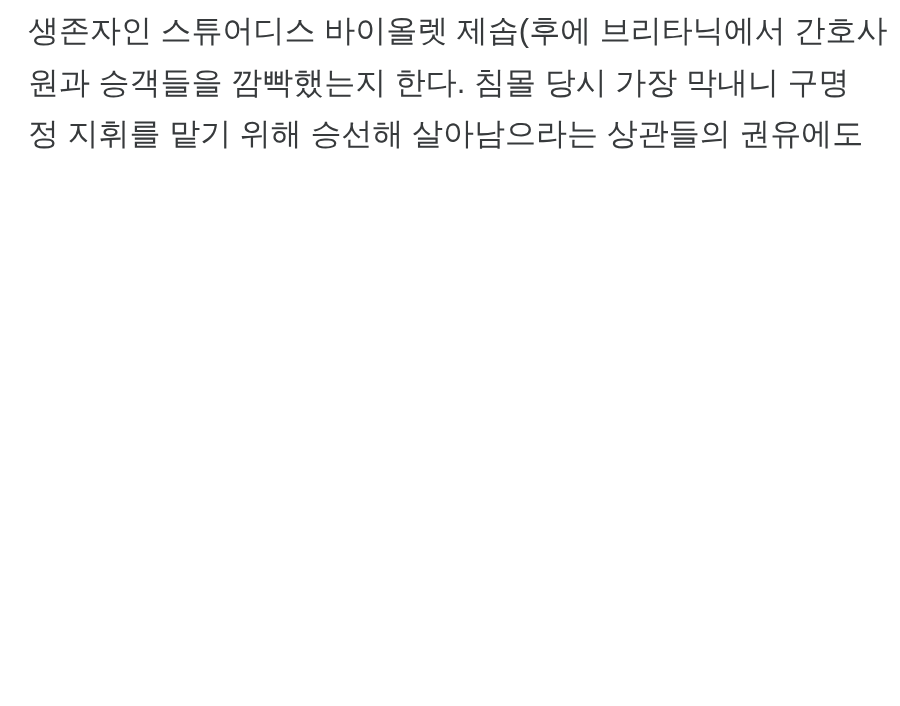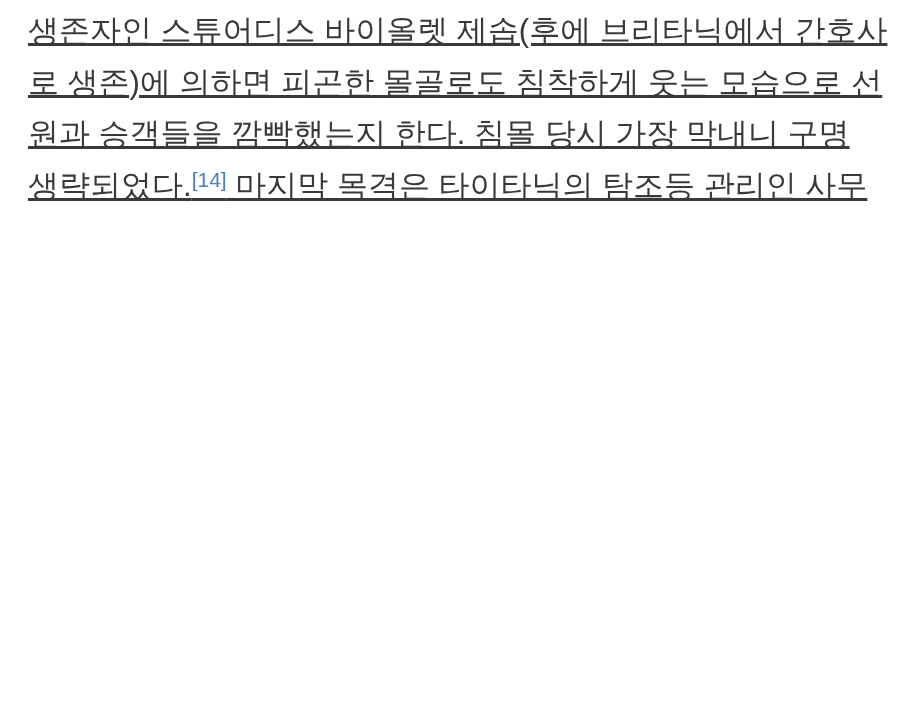--- a/index.html
+++ b/index.html
@@ -14,38 +14,34 @@
   }
   .article {
     box-sizing: border-box;
     width: 900px;
     padding: 5px 36px 0 28px;
     font-family: "Liberation Sans", "DejaVu Sans", sans-serif;
     font-size: 31px;
     line-height: 51.5px;
     color: #373a3c;
     font-weight: 400;
-    text-decoration: underline;
   }
   .line {
     white-space: nowrap;
   }
   .footnote-ref {
     color: #4a7dbe;
     font-size: 21px;
     line-height: 0;
     position: relative;
     top: -9px;
     cursor: pointer;
     text-decoration: none;
   }
 </style>
 </head>
 <body>
 
 <div class="article">
   <div class="line">생존자인 스튜어디스 바이올렛 제솝(후에 브리타닉에서 간호사</div>
-  <div class="line">로 생존)에 의하면 피곤한 몰골로도 침착하게 웃는 모습으로 선</div>
   <div class="line">원과 승객들을 깜빡했는지 한다. 침몰 당시 가장 막내니 구명</div>
-  <div class="line">
-    <span>생략되었다.</span><span class="footnote-ref">[14]</span><span> 마지막 목격은 타이타닉의 탐조등 관리인 사무</span>
-  </div>
+  <div class="line">정 지휘를 맡기 위해 승선해 살아남으라는 상관들의 권유에도</div>
 </div>
 
 </body></html>

